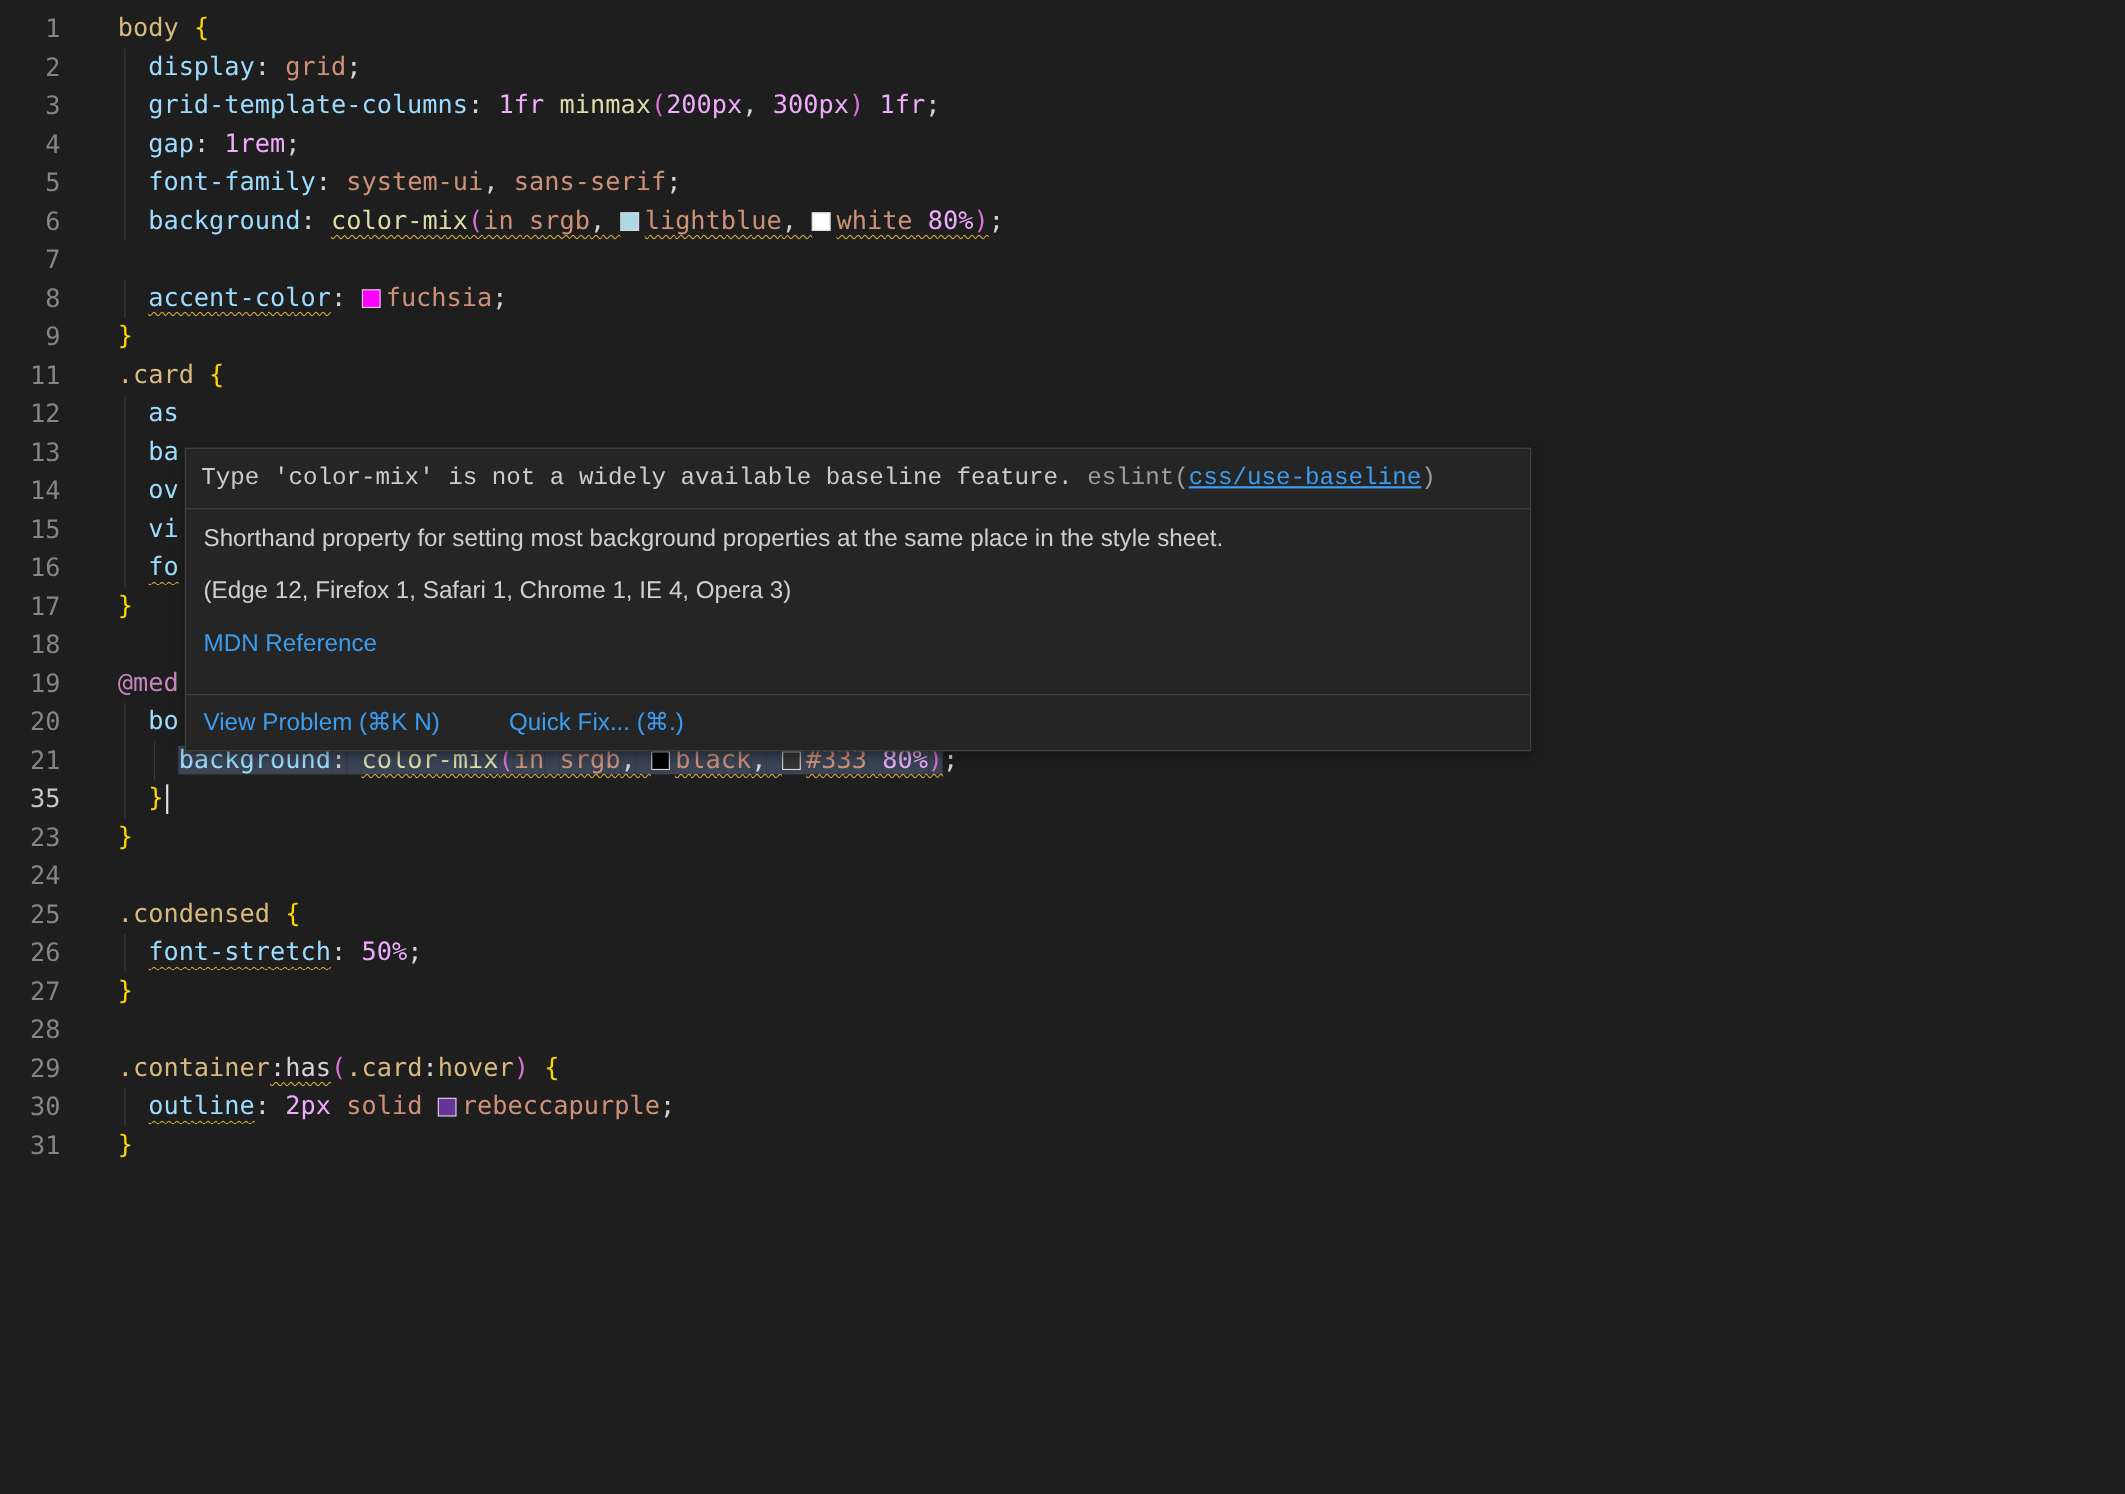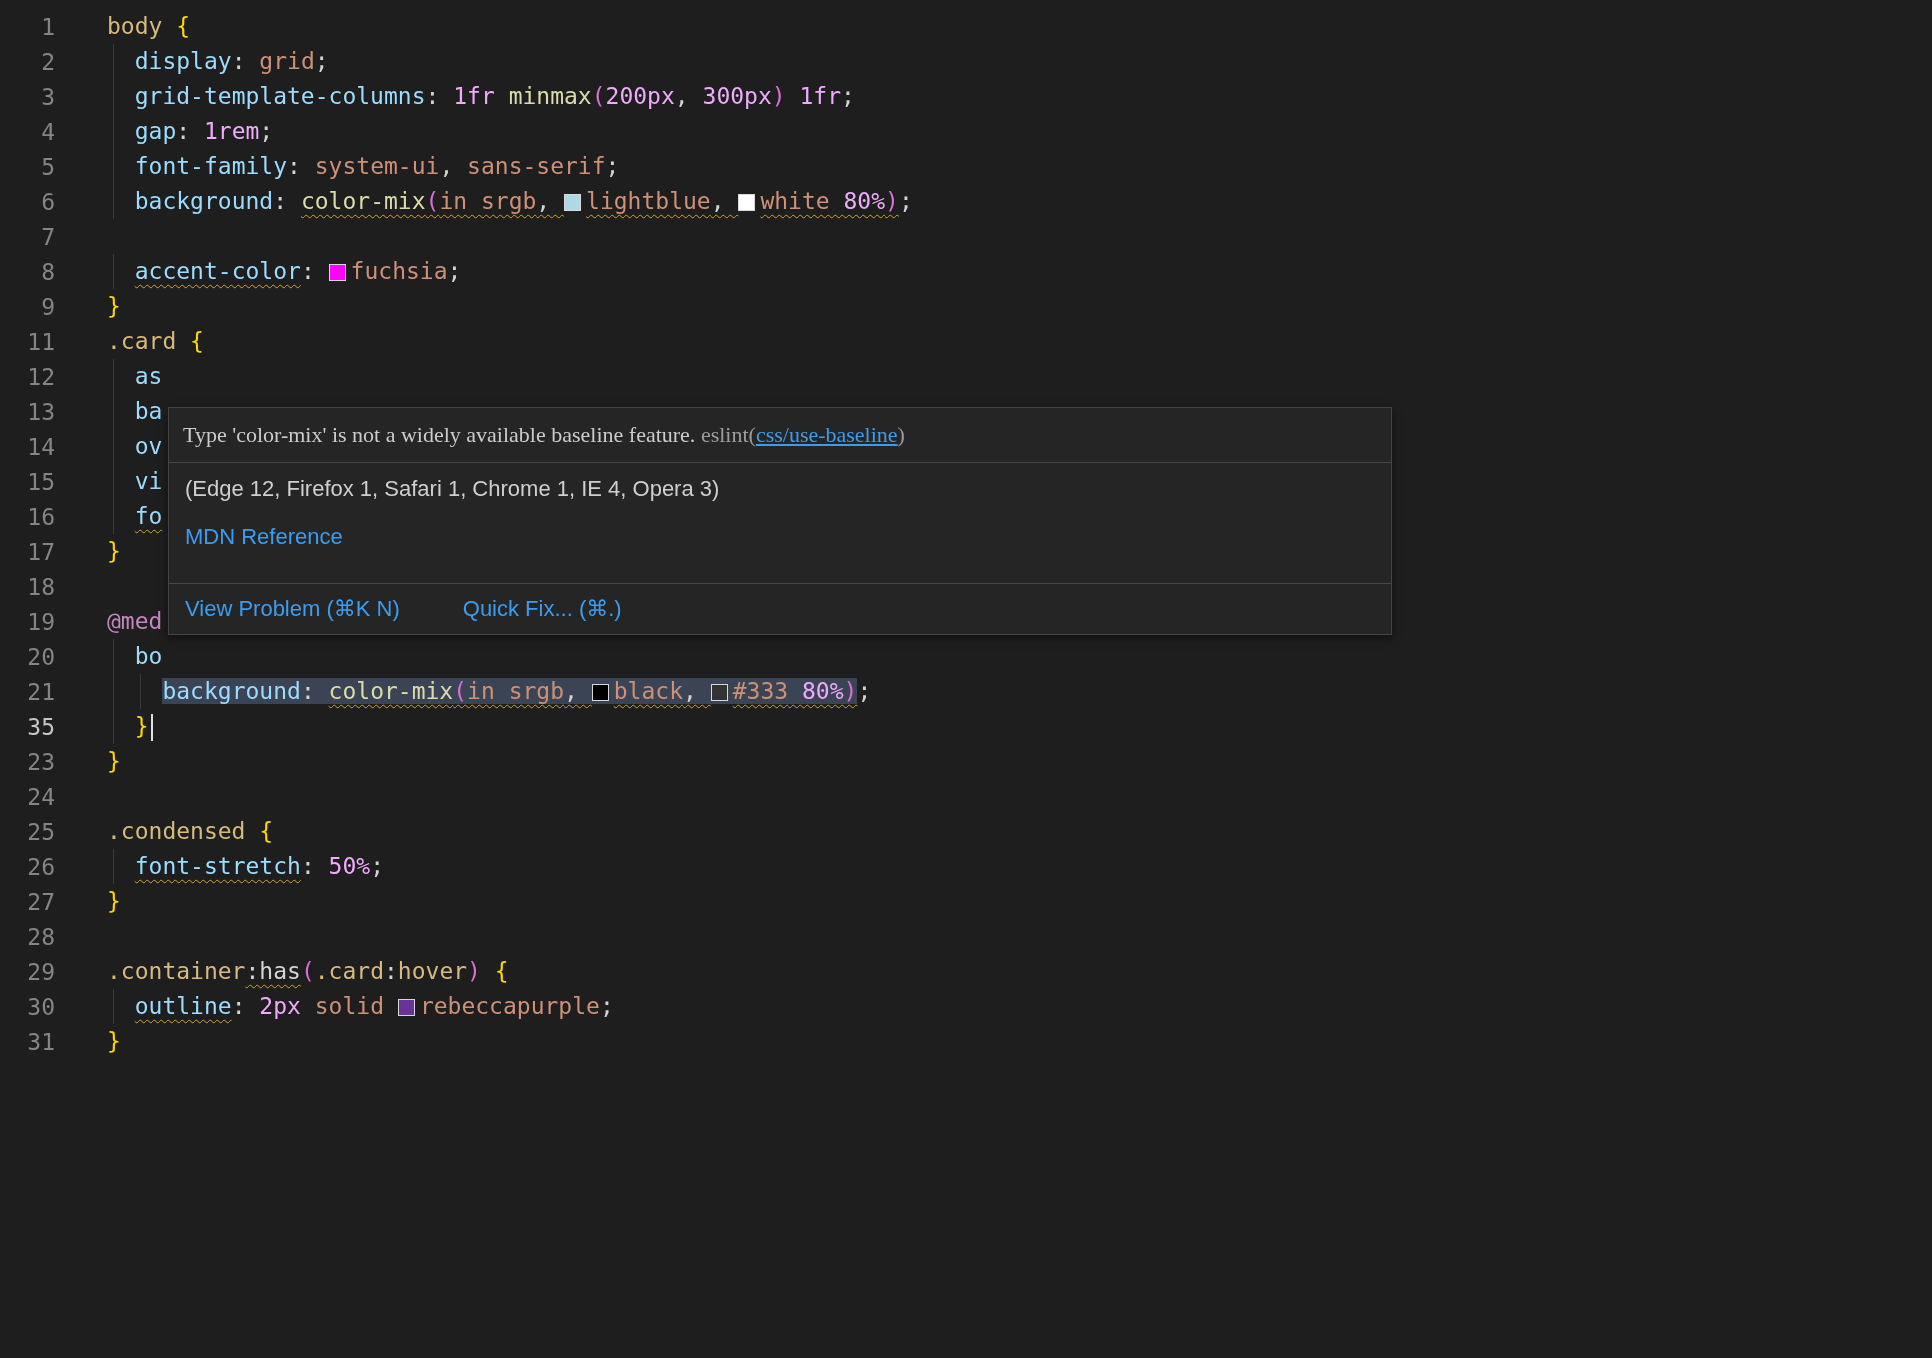--- a/index.html
+++ b/index.html
@@ -19,21 +19,21 @@
   .tk-num{color:#f0abfc}
   .tk-fn{color:#dcdcaa}
   .tk-brace{color:#ffd700}
   .tk-paren{color:#da70d6}
   .tk-at{color:#c586c0}
   .squiggle{text-decoration:underline wavy #cfa53c;text-decoration-thickness:1.2px;text-underline-offset:5px;text-decoration-skip-ink:none}
   .sel{background:#3a4455}
   .swatch{display:inline-block;width:17px;height:17px;border:1px solid #d8d8d8;margin-right:5px;vertical-align:-2px}
   .cursor{display:inline-block;width:2px;height:27px;background:#e0e0e0;vertical-align:middle;margin-left:2px}
   .hover-widget{position:absolute;left:168px;top:407px;width:1224px;background:#252526;border:1px solid #454545;box-shadow:0 3px 10px rgba(0,0,0,.45);z-index:5}
-  .hw-mono{font-family:Liberation Serif, serif;font-size:22px;color:#cccccc;padding:12px 14px;line-height:30px}
+  .hw-mono{font-family:Liberation Mono, monospace;font-size:22px;color:#cccccc;padding:12px 14px;line-height:30px}
   .dim{color:#9d9d9d}
   .link{color:#3c9df0;cursor:pointer;text-decoration:none}
   .link.underline{text-decoration:underline}
   .hw-divider{border-top:1px solid #454545}
   .hw-doc{font-family:"Liberation Sans",sans-serif;font-size:22px;color:#cfcfcf;padding:12px 16px;line-height:28px}
   .hw-doc p{margin-bottom:20px}
   .hw-doc p.last{margin-bottom:20px}
   .hw-actions{font-family:"Liberation Sans",sans-serif;font-size:22px;padding:11px 16px;display:flex;gap:63px;line-height:28px}
 </style>
 </head>
@@ -162,20 +162,21 @@
         <div class="code"><span class="tk-brace">}</span></div>
       </div>
     </div>
 
   <div class="hover-widget">
     <div class="hw-mono">
       <span>Type 'color-mix' is not a widely available baseline feature. </span><span class="dim">eslint(</span><a class="link underline">css/use-baseline</a><span class="dim">)</span>
     </div>
     <div class="hw-divider"></div>
     <div class="hw-doc">
+      <p>Shorthand property for setting most background properties at the same place in the style sheet.</p>
       <p>(Edge 12, Firefox 1, Safari 1, Chrome 1, IE 4, Opera 3)</p>
       <p class="last"><a class="link">MDN Reference</a></p>
     </div>
     <div class="hw-divider"></div>
     <div class="hw-actions">
       <a class="link">View Problem (⌘K N)</a>
       <a class="link">Quick Fix... (⌘.)</a>
     </div>
   </div>
 

